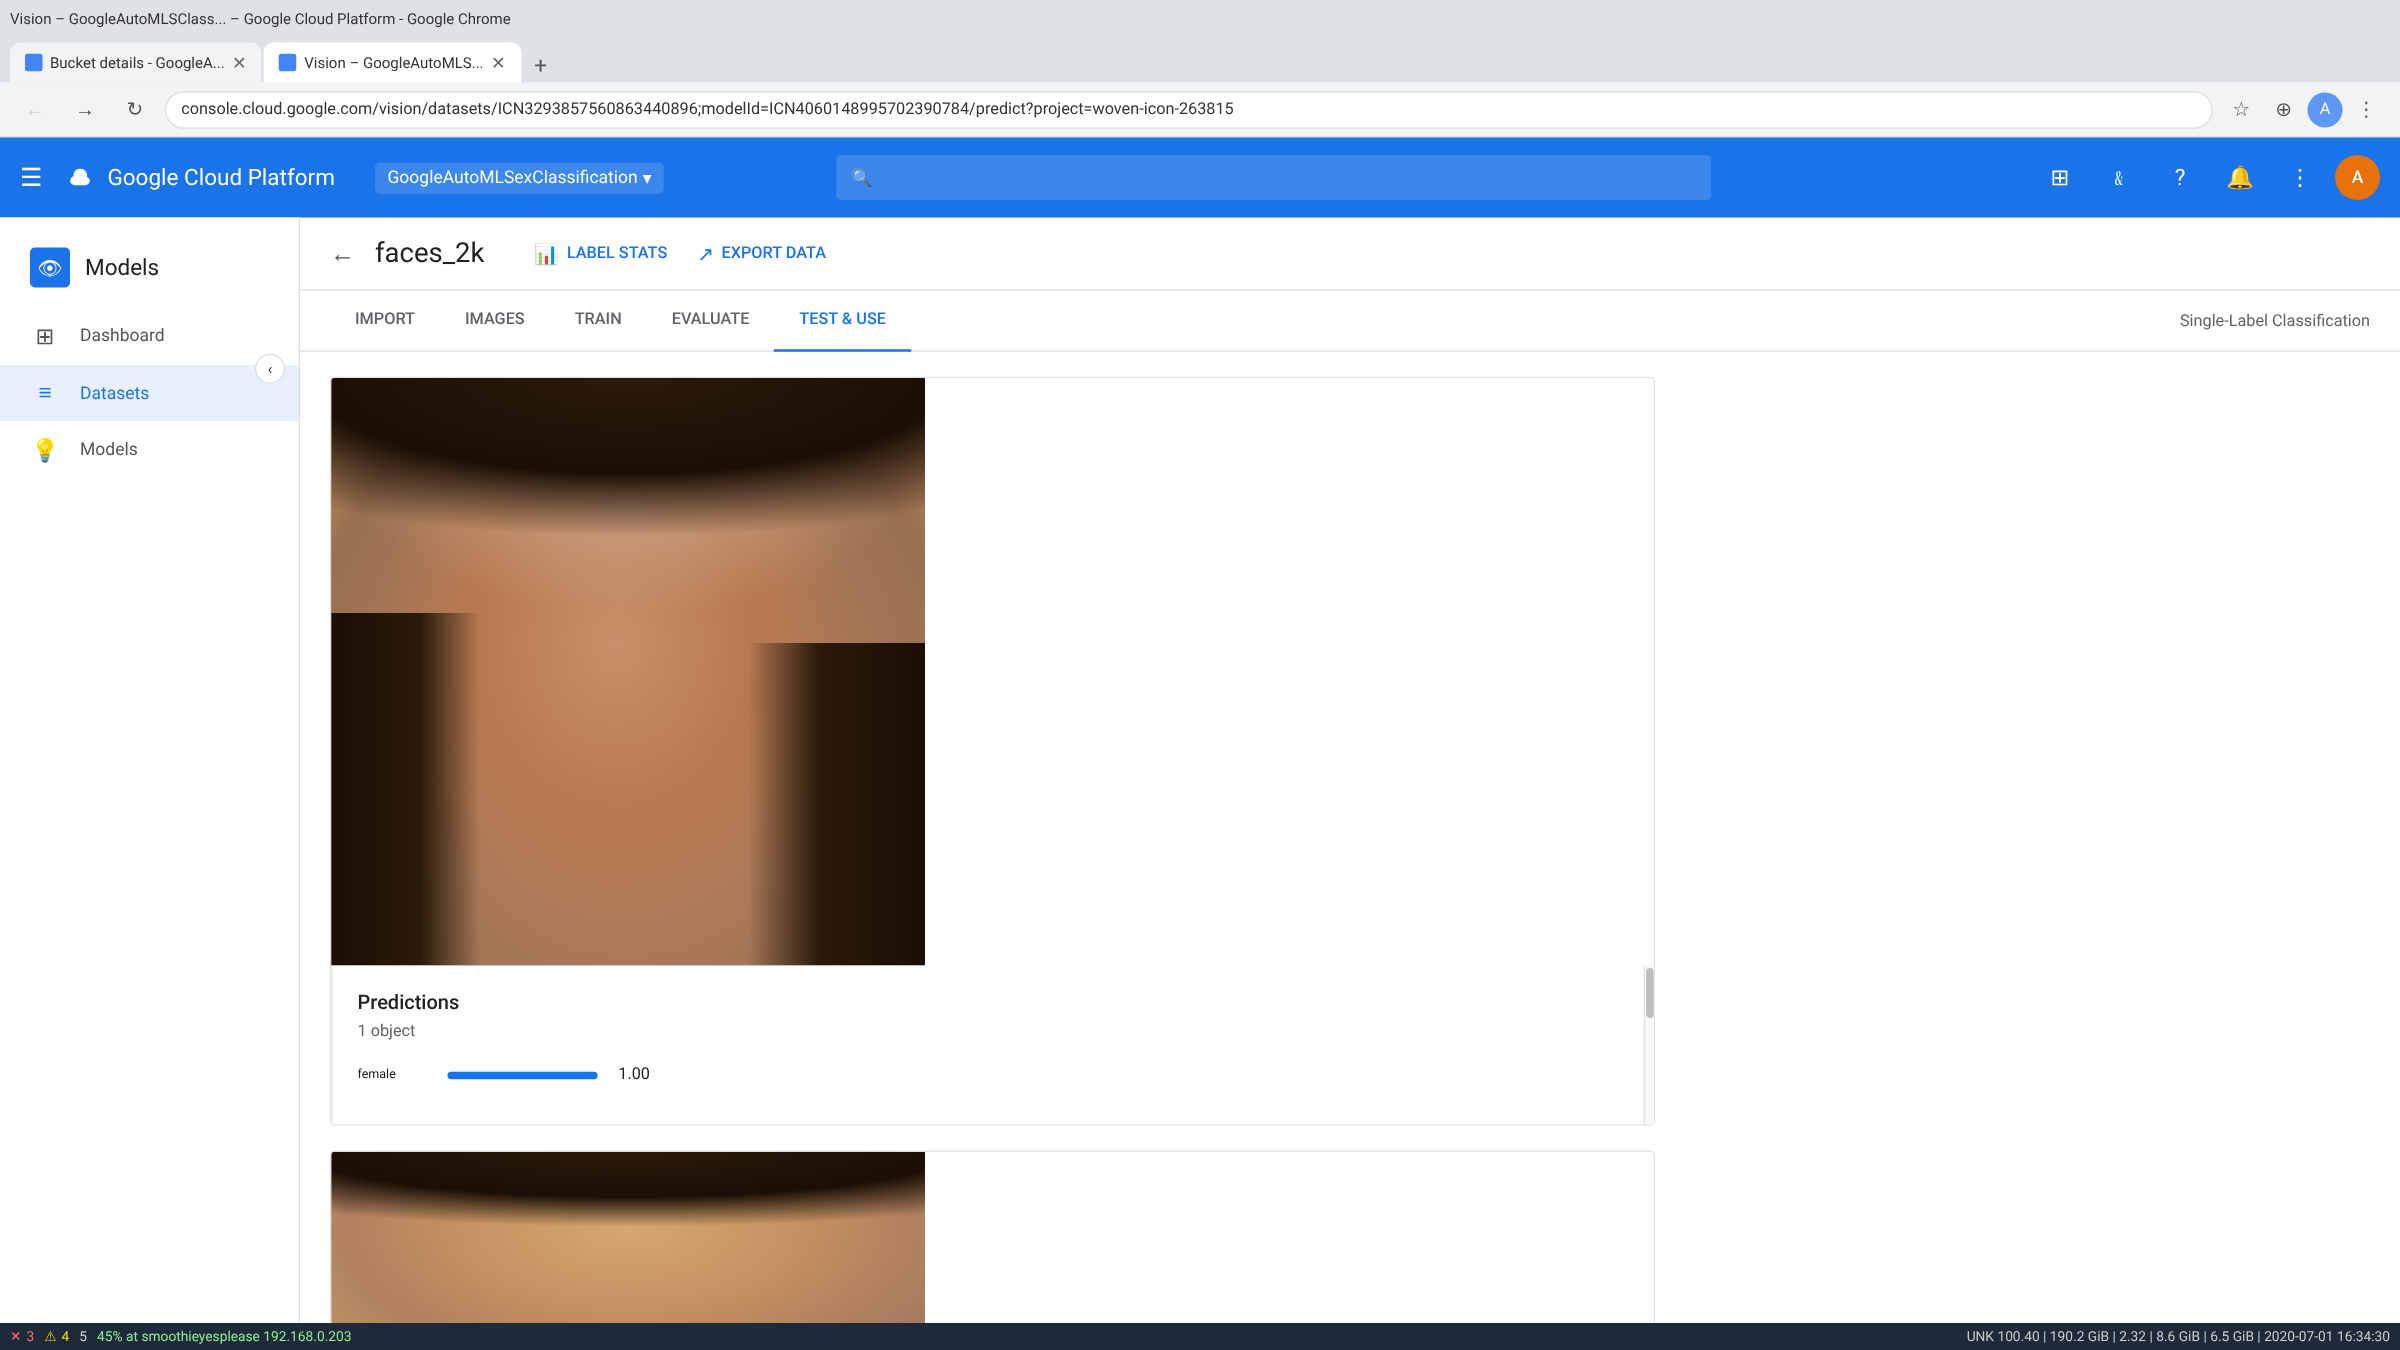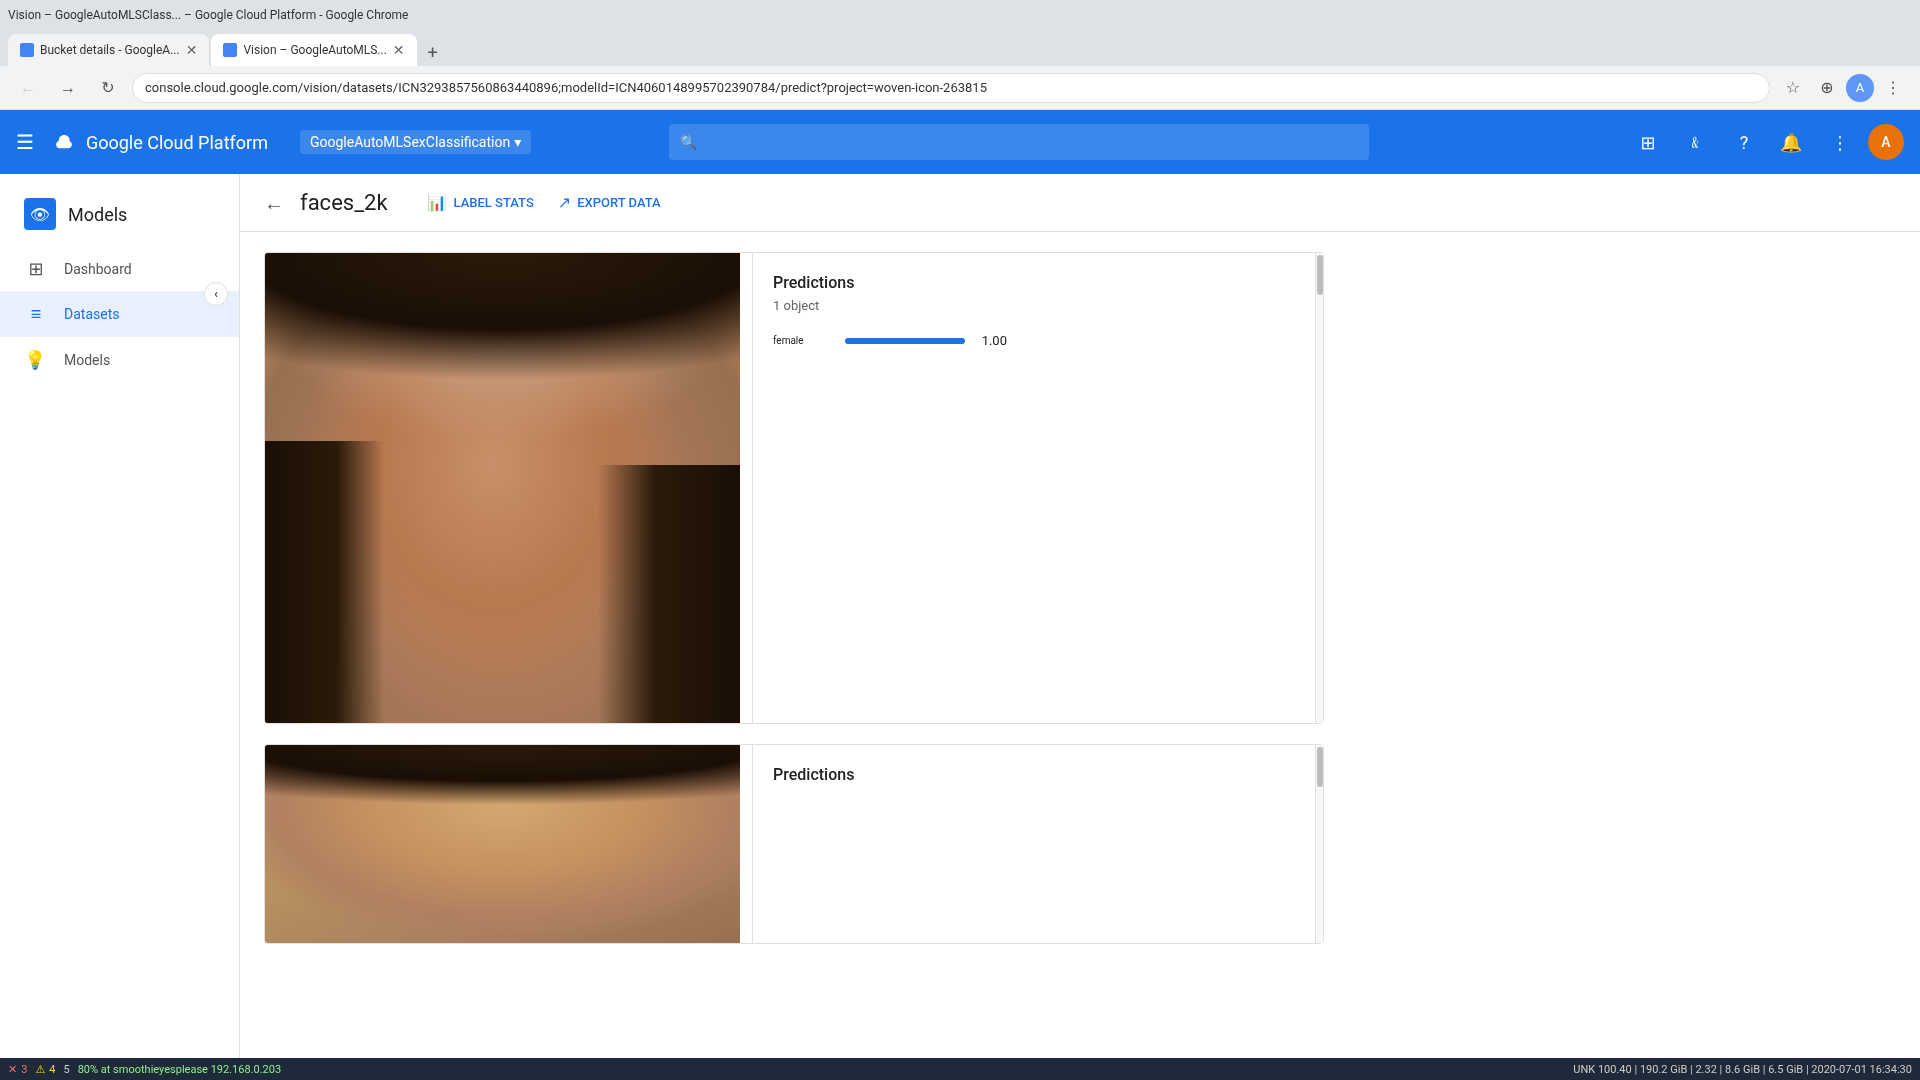--- a/index.html
+++ b/index.html
@@ -356,26 +356,27 @@
     }
 
     
     .content-body {
       padding: 20px 24px;
     }
 
     
     .prediction-card {
       display: flex;
-      gap: 12px;
+      gap: 0;
       border: 1px solid #e0e0e0;
       border-radius: 4px;
       margin-bottom: 20px;
       overflow: hidden;
       max-width: 1060px;
+      flex-direction: column;
     }
     .prediction-image-area {
       width: 475px;
       height: 470px;
       flex-shrink: 0;
       background: #888;
       position: relative;
       overflow: hidden;
     }
     
@@ -596,20 +597,28 @@
           <span class="header-action-icon">📊</span>
           <span>LABEL STATS</span>
         </div>
         <div class="header-action-btn">
           <span class="header-action-icon">↗</span>
           <span>EXPORT DATA</span>
         </div>
       </div>
     </div>
 
+    <div class="tabs-bar">
+      <div class="tab-item">IMPORT</div>
+      <div class="tab-item">IMAGES</div>
+      <div class="tab-item">TRAIN</div>
+      <div class="tab-item">EVALUATE</div>
+      <div class="tab-item active">TEST &amp; USE</div>
+      <span class="tabs-right-label">Single-Label Classification</span>
+    </div>
 
     <div class="content-body">
 
       <div class="prediction-card">
         <div class="prediction-image-area face-image-1">
 
           <div style="position:absolute;inset:0;background:
             radial-gradient(ellipse 45% 20% at 50% 20%, #c8a080 0%, transparent 100%),
             radial-gradient(ellipse 40% 50% at 48% 45%, #c8906a 0%, #b87850 60%, transparent 100%),
             radial-gradient(ellipse 70% 80% at 50% 60%, #be8860 0%, #a87858 50%, #987050 80%, transparent 100%),
@@ -668,17 +677,17 @@
 <div class="status-bar">
   <div class="status-bar-errors">
     <span>✕</span>
     <span>3</span>
   </div>
   <div class="status-bar-warnings">
     <span>⚠</span>
     <span>4</span>
   </div>
   <span>5</span>
-  <span style="color:#90ee90;"> 80% at smoothieyesplease  192.168.0.203</span>
+  <span style="color:#90ee90;"> 45% at smoothieyesplease  192.168.0.203</span>
   <div class="status-bar-info">
     <span>UNK 100.40 | 190.2 GiB | 2.32 | 8.6 GiB | 6.5 GiB | 2020-07-01 16:34:30</span>
   </div>
 </div>
 
 </body></html>

